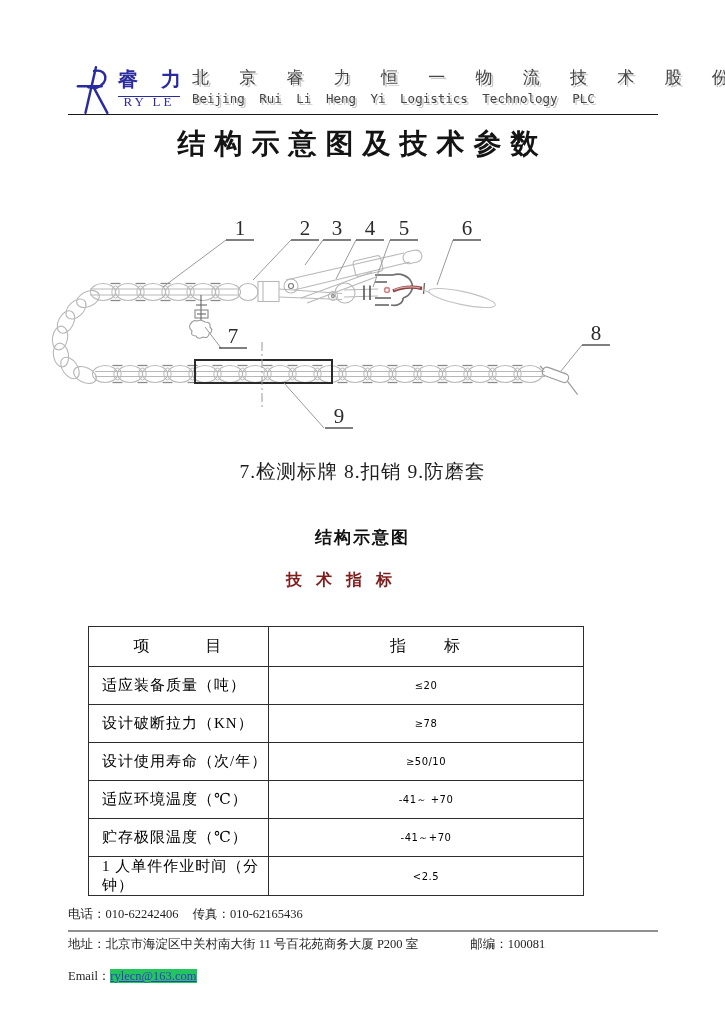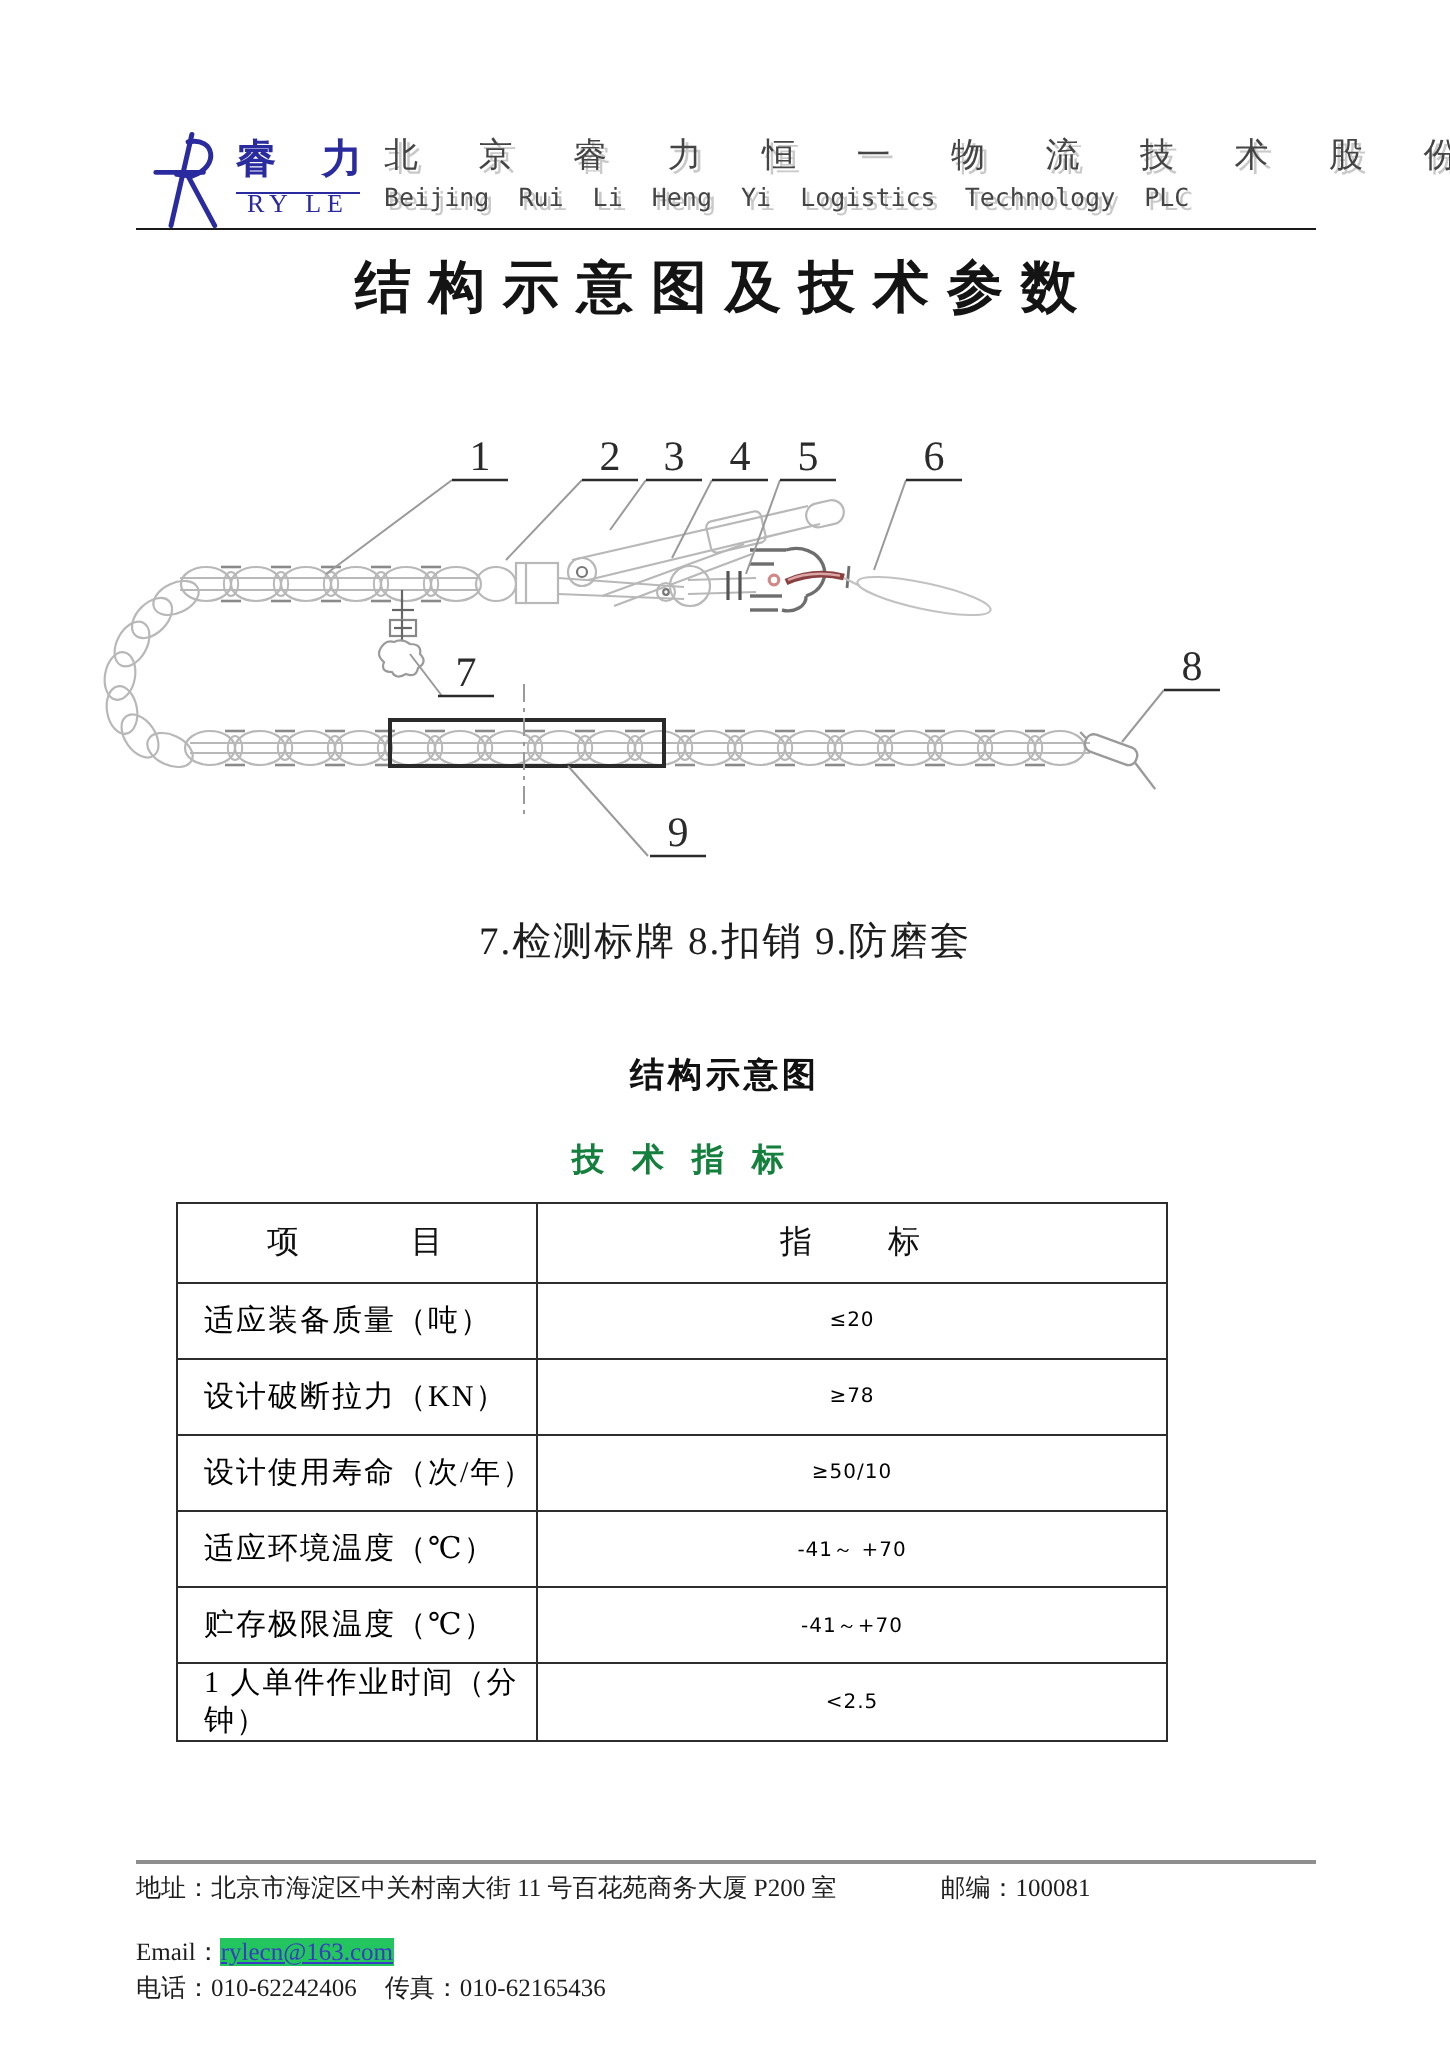--- a/index.html
+++ b/index.html
@@ -35,40 +35,40 @@
   .dia-label { font-family:"Liberation Serif",serif; font-size:21px; fill:#2b2b2b; }
 
   
   .legend { position:absolute; left:0; top:443px; width:725px; text-align:center;
             font-size:19.5px; color:#1e1e1e; line-height:30px; letter-spacing:1px; }
 
   
   .fig-caption { position:absolute; left:0; top:512px; width:725px; text-align:center;
                  font-size:17px; font-weight:bold; letter-spacing:2px; color:#111; }
   .table-caption { position:absolute; left:0; top:556px; width:683px; text-align:center;
-                   font-size:16px; font-weight:bold; letter-spacing:5px; color:#15803d; }
-
-  
-  .spec-table { position:absolute; left:88px; top:587px; width:495px;
+                   font-size:16px; font-weight:bold; letter-spacing:5px; color:#7f1d1d; }
+
+  
+  .spec-table { position:absolute; left:88px; top:612px; width:495px;
                 border-collapse:collapse; table-layout:fixed;border-radius:13px; }
   .spec-table td, .spec-table th { border:1px solid #2d2d2d; font-weight:normal; }
   .spec-table col.c-item { width:180px; }
   .spec-table col.c-val  { width:315px; }
   .spec-table th { height:40px; text-align:center; font-size:16px; letter-spacing:2px; color:#111; }
   .spec-table td { height:38px; font-size:15px; color:#000000; }
   .spec-table td.item { padding-left:13px; letter-spacing:1px; }
   .spec-table td.val  { text-align:center; font-family:"DejaVu Sans","Liberation Sans",sans-serif;
                         font-size:10px; letter-spacing:0.5px; }
 
   
   .ftr-rule { position:absolute; left:68px; top:916px; width:590px; height:0;
               border-top:2px solid #8f8f8f; }
   .ftr-line { position:absolute; left:68px; width:600px; font-size:12.5px; color:#1e1e1e; white-space:nowrap; }
   .ftr-l1 { top:922px; }
-  .ftr-l2 { top:972px; }
+  .ftr-l2 { top:892px; }
   .ftr-l3 { top:954px; }
   .ftr-zip { margin-left:52px; }
   .ftr-fax { margin-left:14px; }
   .email-link { color:#3a3ac4; text-decoration:underline; background:#22c55e; }
 </style>
 </head>
 <body>
 
 <div id="page">
 

